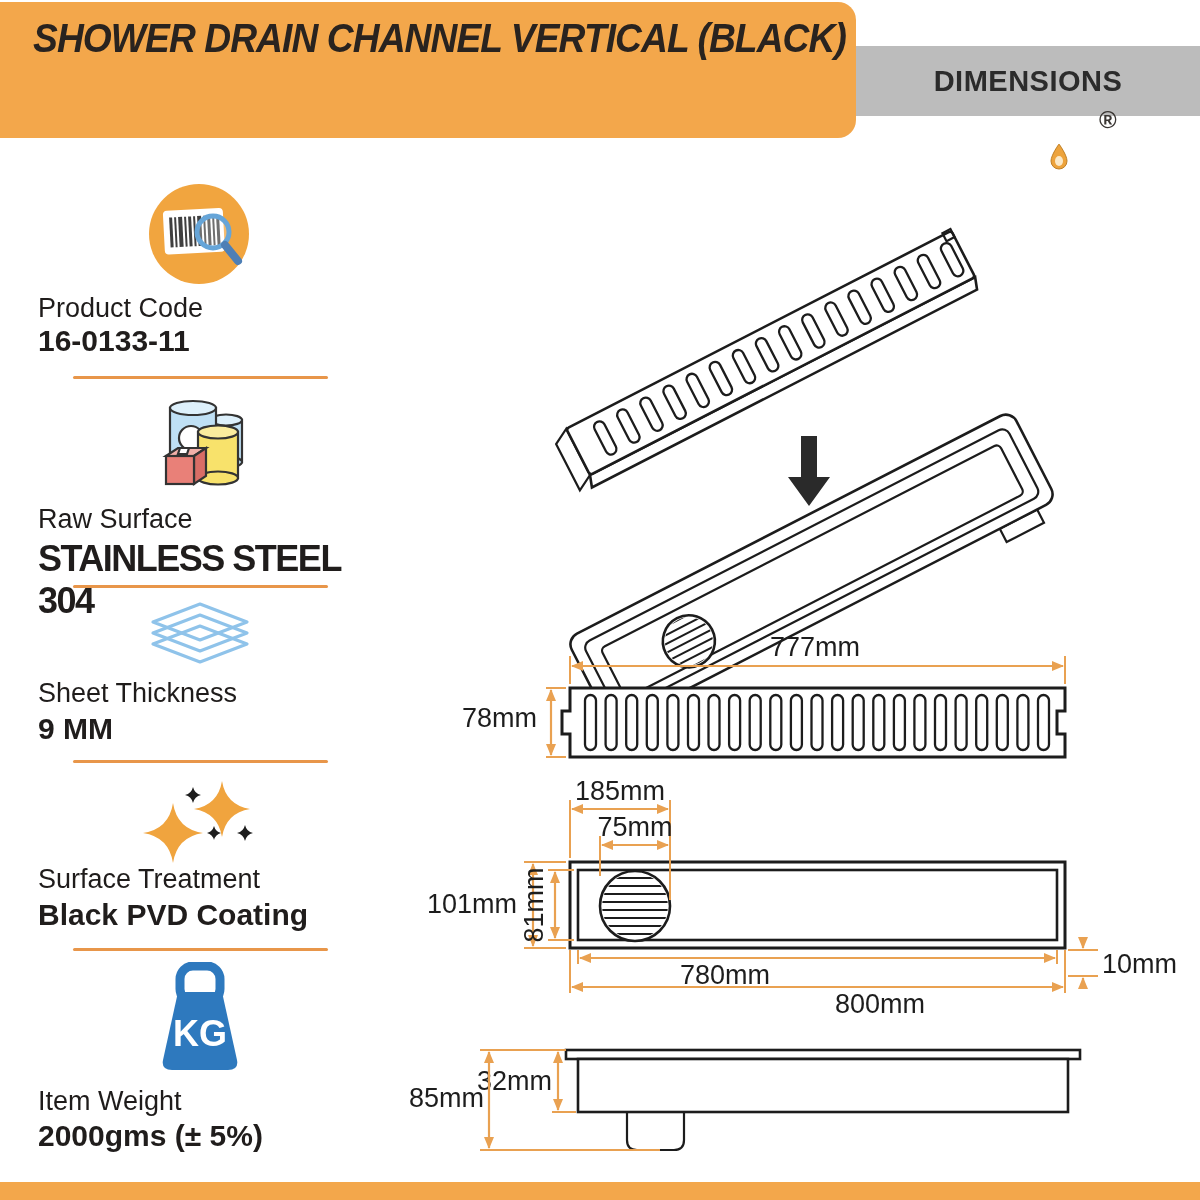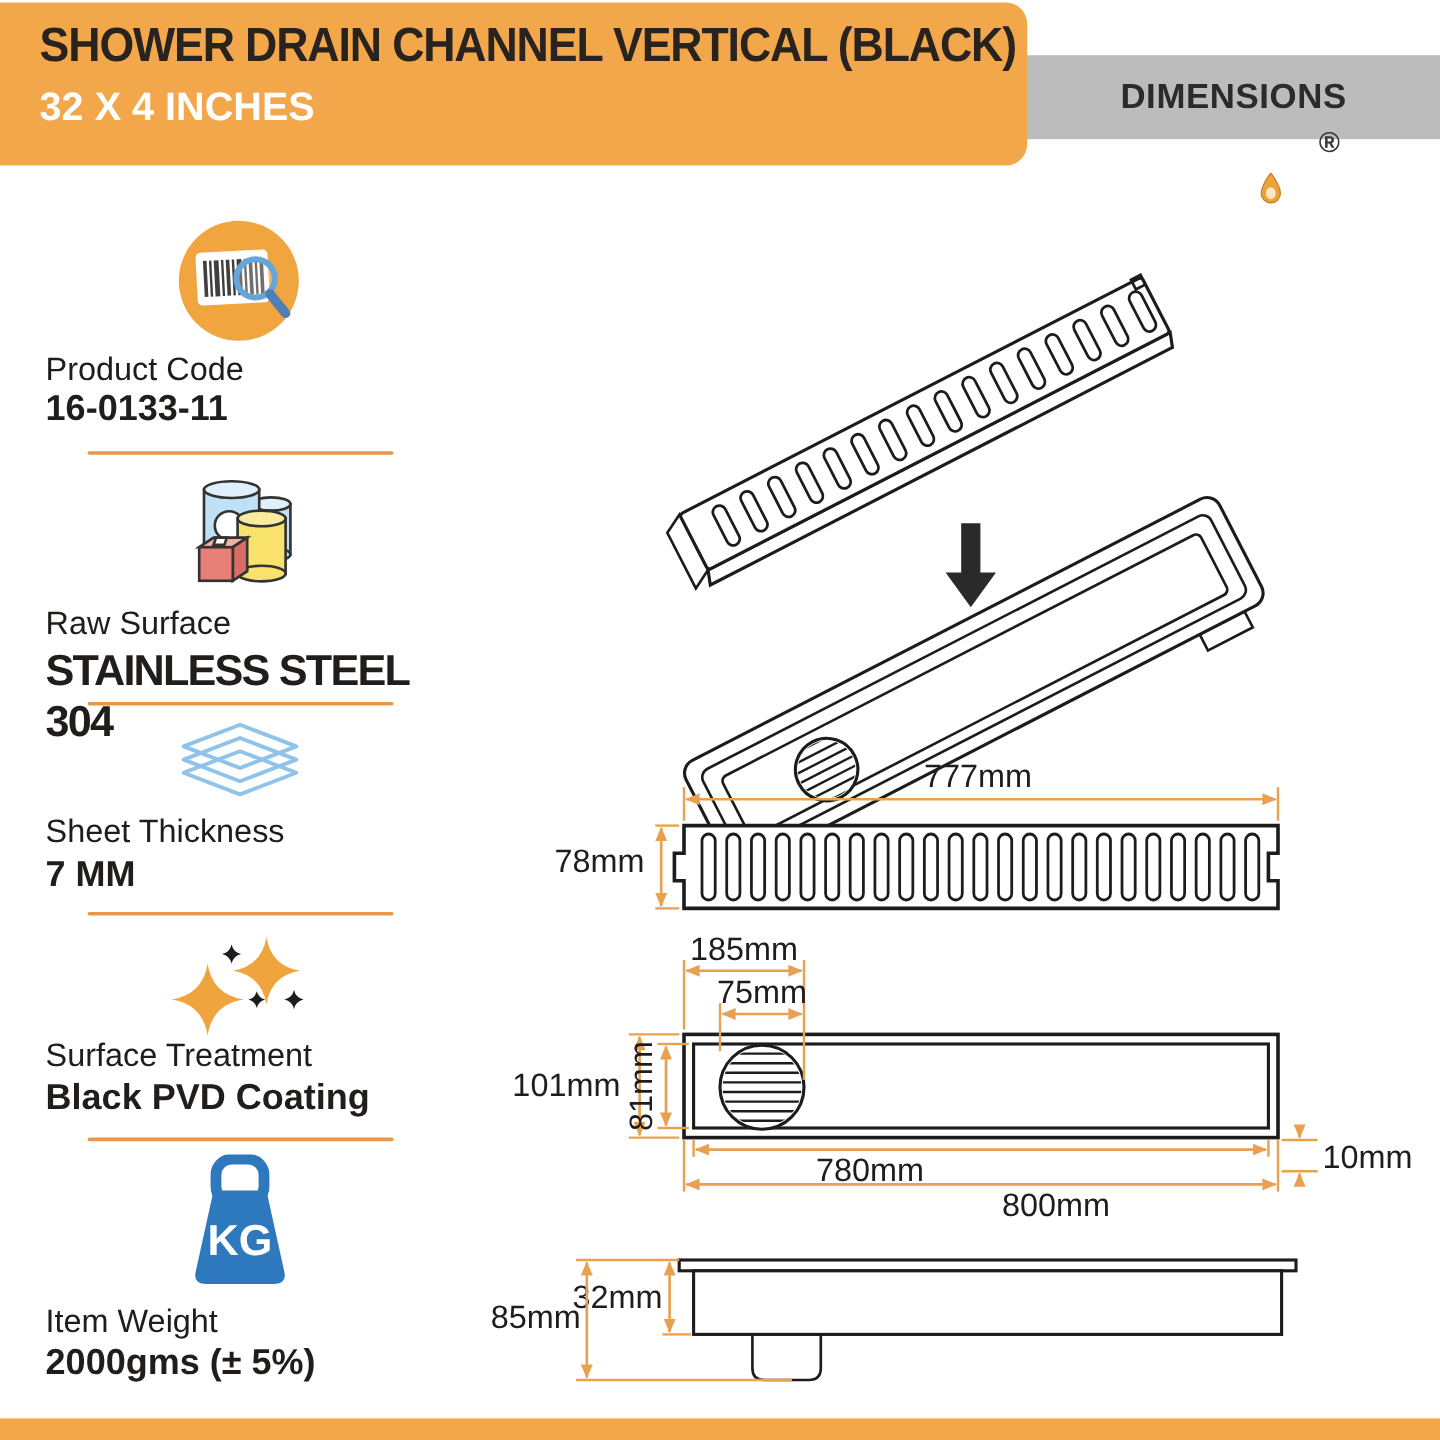--- a/index.html
+++ b/index.html
@@ -4,21 +4,21 @@
 <style>
   html,body{margin:0;padding:0;}
   body{width:1200px;height:1200px;position:relative;background:#ffffff;overflow:hidden;
        font-family:"Liberation Sans",sans-serif;}
   .abs{position:absolute;}
   
   .graybar{position:absolute;left:700px;top:33px;width:500px;height:70px;background:var(--bar-gray,#BCBCBC);margin-top:13px;}
   .graybar .dimlabel{position:absolute;left:156px;top:0;width:344px;height:70px;line-height:70px;
        text-align:center;font-size:29px;font-weight:bold;color:#2B2B2B;letter-spacing:0.5px;}
   .banner{position:absolute;left:0;top:2px;width:856px;height:136px;background:var(--accent,#F3A74B);
-       border-radius:0 18px 18px 0;}
+       border-radius:0 18px 18px 0;font-style:italic;}
   .banner .title{position:absolute;left:33px;top:14px;font-size:40px;font-weight:bold;color:#29231F;
        letter-spacing:-1px;transform:scaleX(.93);transform-origin:left;white-space:nowrap;}
   .banner .subtitle{position:absolute;left:33px;top:68px;font-size:33px;font-weight:bold;color:#ffffff;
        letter-spacing:0;white-space:nowrap;}
   .brand{position:absolute;left:940px;top:100px;width:230px;height:80px;}
   .brand .brand-text{position:absolute;left:0;top:0;font-size:70px;font-weight:bold;color:#3A3633;
        letter-spacing:-3px;line-height:68px;}
   .brand .reg{position:absolute;left:159px;top:6px;font-size:24px;font-weight:bold;color:#3A3633;}
   .brand svg{position:absolute;left:110px;top:44px;}
   
@@ -39,21 +39,20 @@
   text.dim{font-size:27px;fill:#1D1D1D;}
 </style>
 </head>
 <body style="--accent: #F3A74B; --dim-orange: #E9A151; --bar-gray: #BCBCBC;">
 
 <div class="graybar">
   <div class="dimlabel">DIMENSIONS</div>
 </div>
 <div class="banner">
   <div class="title">SHOWER DRAIN CHANNEL VERTICAL (BLACK)</div>
-  <div class="subtitle">32 X 4 INCHES</div>
 </div>
 <div class="brand">
   <svg width="18" height="26" viewBox="0 0 18 26">
     <path d="M9,0 C9,0 1,11 1,17 a8,8 0 0 0 16,0 C17,11 9,0 9,0 Z" fill="#EDA33C" stroke="#C07F24" stroke-width="1"></path>
     <ellipse cx="9" cy="17" rx="4" ry="5" fill="#FBE9C8"></ellipse>
   </svg>
   <span class="reg">®</span>
 </div>
 
 <svg class="abs" style="left:147px;top:182px" width="104" height="104" viewBox="0 0 104 104">
@@ -104,21 +103,21 @@
 <div class="divider" style="top:585px"></div>
 
 <svg class="abs" style="left:150px;top:602px" width="100" height="72" viewBox="0 0 100 72">
   <g fill="none" stroke="#8FC3EA" stroke-width="3.2" stroke-linejoin="round">
     <polygon points="50,24 97,42 50,60 3,42"></polygon>
     <polygon points="50,13 97,31 50,49 3,31"></polygon>
     <polygon points="50,2 97,20 50,38 3,20"></polygon>
   </g>
 </svg>
 <div class="lbl" style="top:678px">Sheet Thickness</div>
-<div class="val" style="top:712px">7 MM</div>
+<div class="val" style="top:712px">9 MM</div>
 <div class="divider" style="top:760px"></div>
 
 <svg class="abs" style="left:140px;top:780px" width="124" height="96" viewBox="0 0 124 96">
   <path d="M33,23 Q37,49 63,53 Q37,57 33,83 Q29,57 3,53 Q29,49 33,23 Z" fill="#F0A43E"></path>
   <path d="M82,1 Q86,25 110,29 Q86,33 82,57 Q78,33 54,29 Q78,25 82,1 Z" fill="#F0A43E"></path>
   <g fill="#1D1D1D">
     <path d="M53,7 Q54.5,13.5 61,15 Q54.5,16.5 53,23 Q51.5,16.5 45,15 Q51.5,13.5 53,7 Z"></path>
     <path d="M74,46 Q75.5,51.5 81,53 Q75.5,54.5 74,60 Q72.5,54.5 67,53 Q72.5,51.5 74,46 Z"></path>
     <path d="M105,45 Q106.5,51.5 113,53 Q106.5,54.5 105,61 Q103.5,54.5 97,53 Q103.5,51.5 105,45 Z"></path>
   </g>

